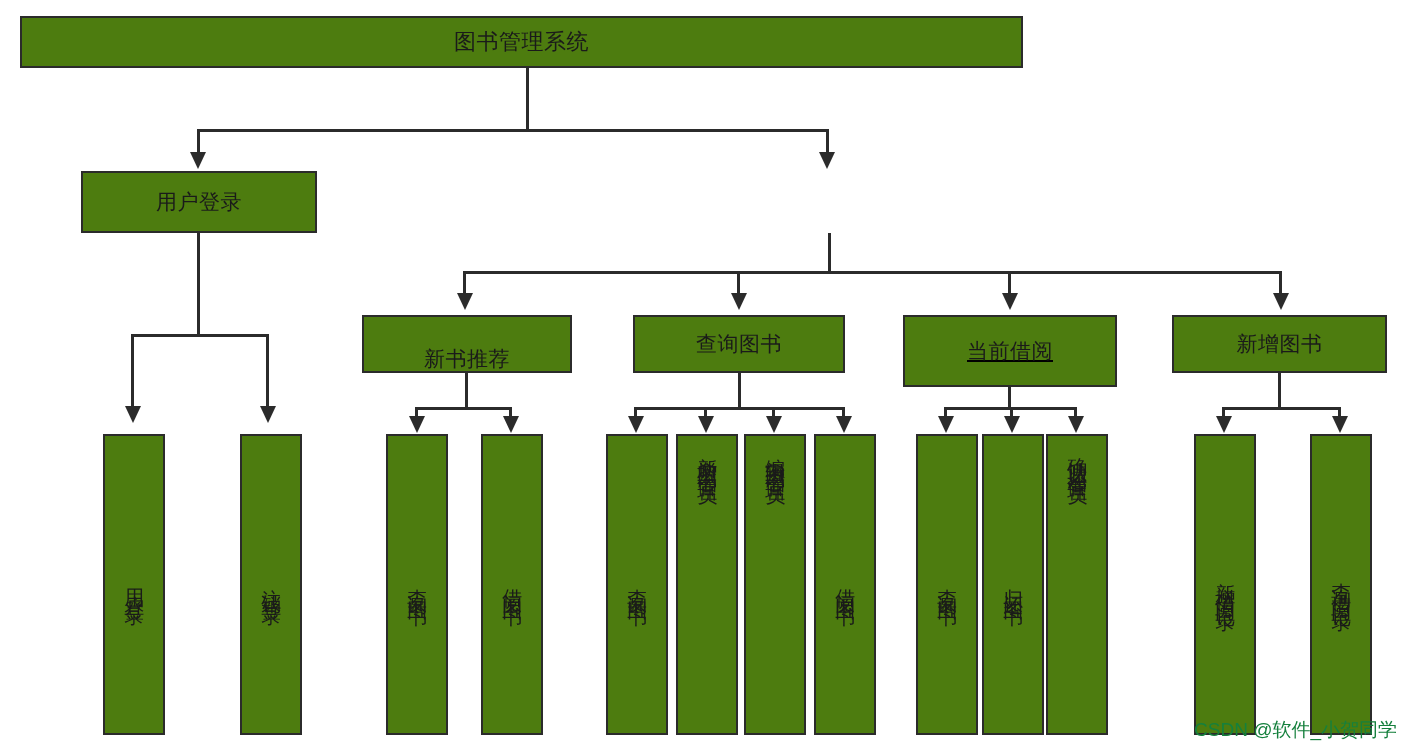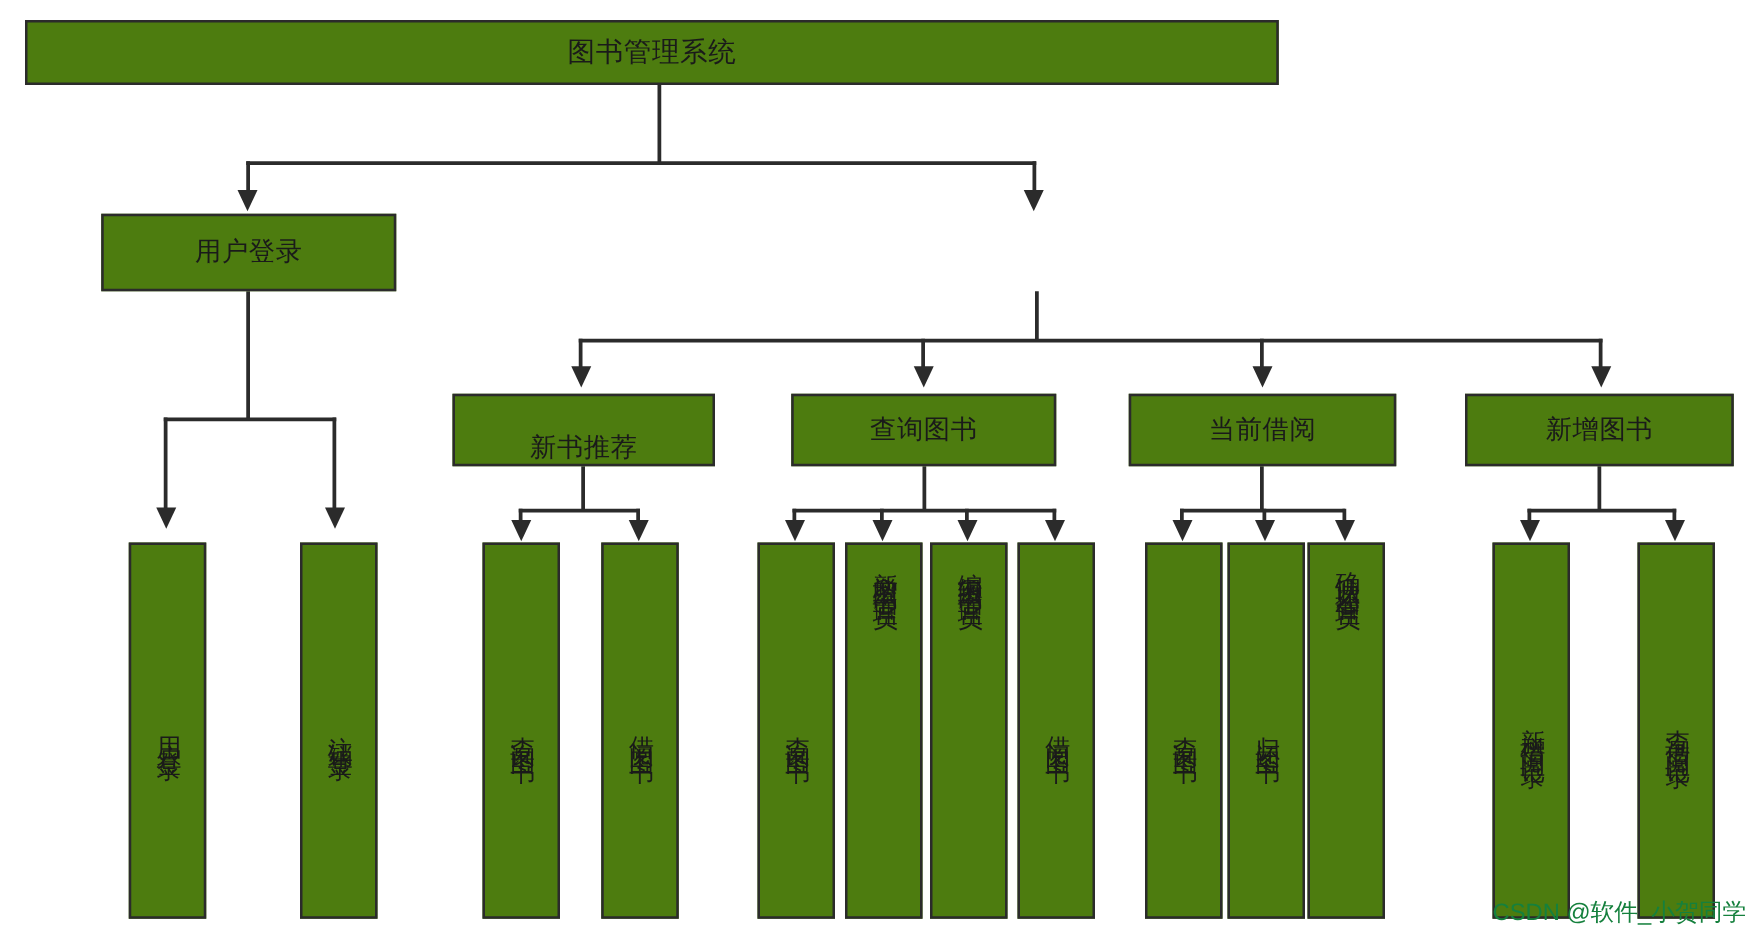--- a/index.html
+++ b/index.html
@@ -120,21 +120,21 @@
   <div class="arrow" style="left:1002px; top:293px;"></div>
   <div class="vline" style="left:1279px; top:271px; width:3px; height:25px;"></div>
   <div class="arrow" style="left:1273px; top:293px;"></div>
 
   <div class="node" style="left:362px; top:315px; width:210px; height:58px;align-items:flex-end;">
     <span class="label">新书推荐</span>
   </div>
   <div class="node" style="left:633px; top:315px; width:212px; height:58px;">
     <span class="label">查询图书</span>
   </div>
-  <div class="node" style="left:903px; top:315px; width:214px; height:58px;">
+  <div class="node" style="left:903px; top:315px; width:214px; height:72px;text-decoration:underline;">
     <span class="label">当前借阅</span>
   </div>
   <div class="node" style="left:1172px; top:315px; width:215px; height:58px;">
     <span class="label">新增图书</span>
   </div>
 
   <div class="vline" style="left:465px; top:373px; width:3px; height:36px;"></div>
   <div class="hline" style="left:415px; top:407px; width:97px; height:3px;"></div>
   <div class="vline" style="left:415px; top:407px; width:3px; height:13px;"></div>
   <div class="arrow" style="left:409px; top:416px;"></div>

